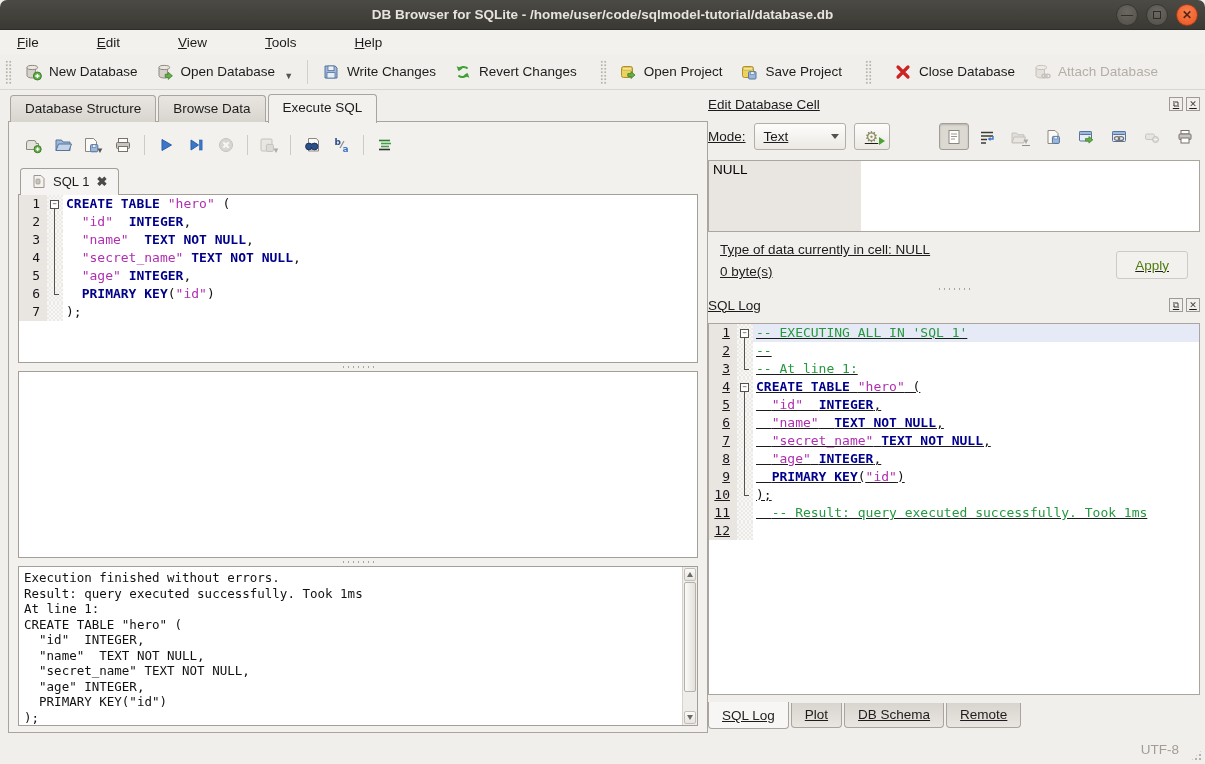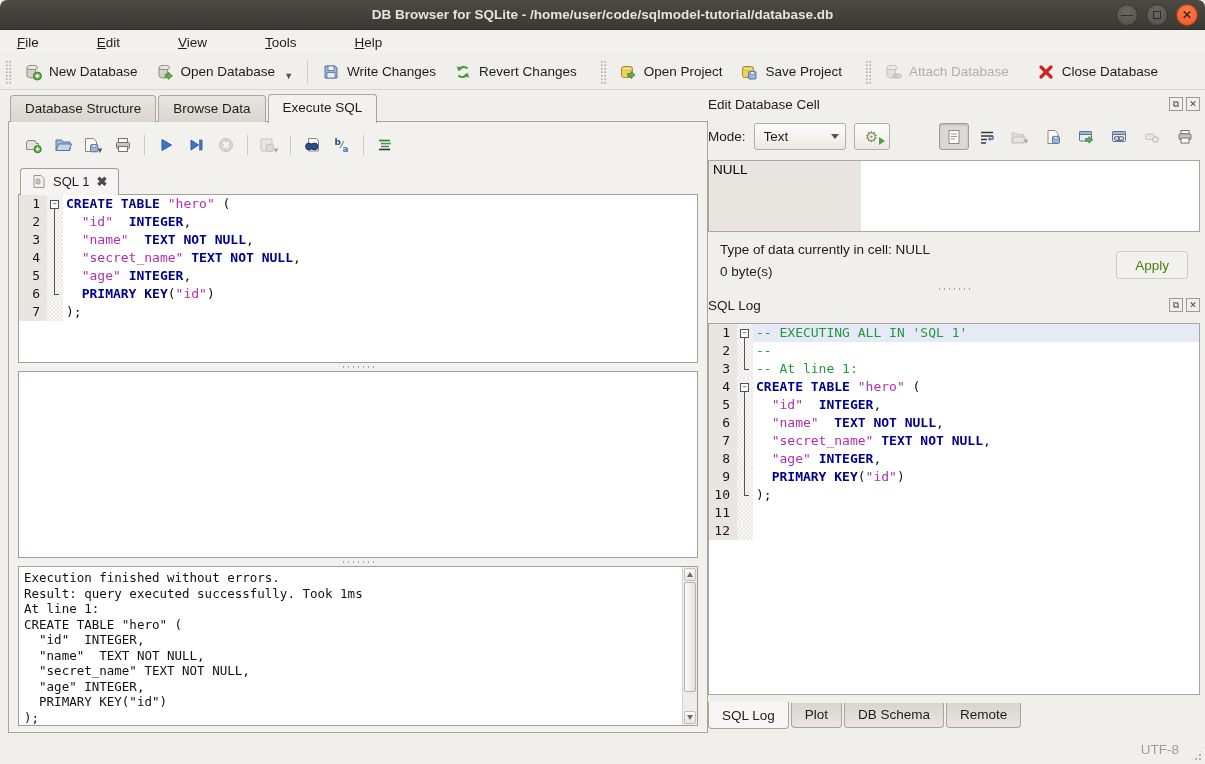--- a/index.html
+++ b/index.html
@@ -31,21 +31,21 @@
     border-bottom:1px solid #d9d5d0;display:flex;align-items:center;padding:0 2px;font-size:13.5px;}
   .tb-handle{width:7px;height:24px;margin:0 3px;
     background-image:radial-gradient(#b6b2ab 1px, transparent 1.1px);background-size:3.5px 3.5px;}
   .tb-sep{width:1px;height:24px;background:#d2cec8;margin:0 5px;}
   .tbtn{display:flex;align-items:center;gap:7px;padding:5px 9px;border-radius:3px;position:relative;}
   .tbtn.disabled{color:#b3aea7;}
   .tbtn .caret{font-size:9px;color:#555;margin-left:2px;align-self:flex-end;}
   .icw{width:18px;height:18px;display:inline-flex;}
   
   .leftpane{position:absolute;left:8px;top:92px;width:700px;bottom:31px;}
-  .rightpane{position:absolute;left:706px;right:3px;top:92px;bottom:31px;display:flex;flex-direction:column;}
+  .rightpane{position:absolute;left:706px;right:3px;top:92px;bottom:31px;display:flex;flex-direction:column;text-decoration:underline;}
   
   .maintabs{display:flex;align-items:flex-end;height:30px;padding-left:2px;position:relative;z-index:2;}
   .mtab{padding:5px 14px 6px;border:1px solid #a9a49d;border-bottom:none;border-radius:3.5px 3.5px 0 0;
     background:linear-gradient(#e9e5e0,#d8d4ce);font-size:13.5px;margin-right:2px;}
   .mtab.active{background:#f3f1ee;padding-bottom:8px;margin-bottom:-1px;}
   .tabpanel{position:absolute;top:29px;left:0;right:0;bottom:0;border:1px solid #a9a49d;
     background:#f3f1ee;padding:7px 9px 6px;display:flex;flex-direction:column;}
   
   .sqltoolbar{display:flex;align-items:center;height:28px;margin:2px 0 8px;}
   .itbtn{width:30px;height:26px;display:flex;align-items:center;justify-content:center;border-radius:3px;}
@@ -225,38 +225,38 @@
       <svg viewBox="0 0 18 18" width="18" height="18">
           <rect x="2.5" y="3.5" width="11" height="11" rx="2" fill="#ecd25f" stroke="#b08f28"></rect>
           <rect x="3.2" y="4.2" width="9.6" height="3" rx="1.2" fill="#f6e58a" stroke="#b08f28" stroke-width=".5"></rect>
           <rect x="8.6" y="8.6" width="7.4" height="7.4" rx="1" fill="#9db8da" stroke="#56749c"></rect>
           <rect x="10.4" y="8.8" width="3.8" height="2.6" fill="#eef2f7" stroke="#56749c" stroke-width=".6"></rect>
         </svg>
     </span>
     <span>Save Project</span>
   </div>
   <span class="tb-handle" style="margin-left:14px;"></span>
+  <div class="tbtn" style="margin-left:10px;">
+    <span class="icw">
+      <svg viewBox="0 0 18 18" width="18" height="18">
+          <path d="M4 4 L14 14 M14 4 L4 14" stroke="#cc2222" stroke-width="3.2" stroke-linecap="round"></path>
+        </svg>
+    </span>
+    <span>Close Database</span>
+  </div>
   <div class="tbtn disabled">
     <span class="icw" style="opacity:.45;">
       <svg viewBox="0 0 18 18" width="18" height="18">
           <path d="M3 4.5 v8.2 c0 1.3 2.5 2.3 5.3 2.3 1.1 0 2.2-.15 3.1-.4 V4.5" fill="#d6d2cb" stroke="#8d887f"></path>
           <ellipse cx="8.3" cy="4.5" rx="5.3" ry="2.1" fill="#eae7e1" stroke="#8d887f"></ellipse>
           <ellipse cx="11.5" cy="13" rx="2.6" ry="1.8" fill="none" stroke="#8d887f" stroke-width="1.3"></ellipse>
           <ellipse cx="14.5" cy="13" rx="2.6" ry="1.8" fill="none" stroke="#8d887f" stroke-width="1.3"></ellipse>
         </svg>
     </span>
     <span>Attach Database</span>
-  </div>
-  <div class="tbtn" style="margin-left:10px;">
-    <span class="icw">
-      <svg viewBox="0 0 18 18" width="18" height="18">
-          <path d="M4 4 L14 14 M14 4 L4 14" stroke="#cc2222" stroke-width="3.2" stroke-linecap="round"></path>
-        </svg>
-    </span>
-    <span>Close Database</span>
   </div>
 </div>
 
 <div class="leftpane">
   <div class="maintabs">
     <span class="mtab">Database Structure</span>
     <span class="mtab">Browse Data</span>
     <span class="mtab active">Execute SQL</span>
   </div>
   <div class="tabpanel">
@@ -656,21 +656,21 @@
         <span class="gut">10</span>
         <span class="fold">
           <span class="fl up"></span>
           <span class="fh"></span>
         </span>
         <span class="cl"><span class="pl">);</span></span>
       </div>
       <div class="crow">
         <span class="gut">11</span>
         <span class="fold"></span>
-        <span class="cl"><span class="pl">  </span></span>
+        <span class="cl"><span class="pl">  </span><span class="cm">-- Result: query executed successfully. Took 1ms</span></span>
       </div>
       <div class="crow">
         <span class="gut">12</span>
         <span class="fold"></span>
         <span class="cl"></span>
       </div>
     </div>
 
   <div class="bottomtabs">
     <span class="btab active">SQL Log</span>

